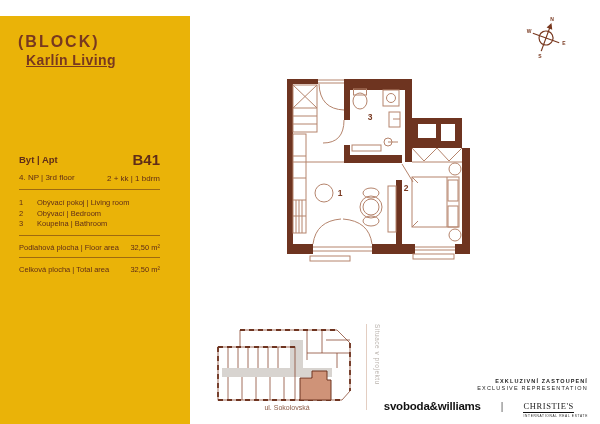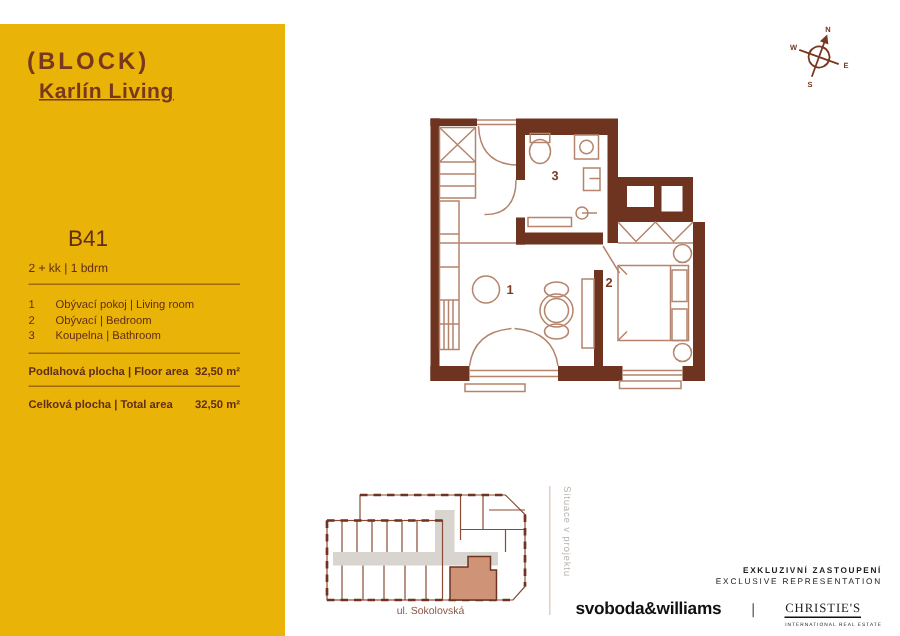--- a/index.html
+++ b/index.html
@@ -8,30 +8,30 @@
   
   .panel{position:absolute;left:0;top:16px;width:190px;height:424px;background:#eab308;}
   .logo{position:absolute;left:18px;top:17px;color:#78381f;}
   .logo-l1{font-size:16px;font-weight:bold;letter-spacing:2px;}
   .logo-l2{font-size:14px;font-weight:bold;letter-spacing:.4px;margin:1px 0 0 8px;text-decoration:underline;}
   .apt-header{position:absolute;left:19px;right:30px;top:138px;display:flex;
               justify-content:space-between;color:#5f2d18;}
   .apt-label{font-size:9.5px;font-weight:bold;}
   .apt-floor{font-size:8px;margin-top:8px;}
   .apt-col-r{text-align:right;}
-  .apt-code{font-size:15px;font-weight:normal;line-height:12px;}
+  .apt-code{font-size:15px;font-weight:bold;line-height:12px;}
   .apt-layout{font-size:8px;margin-top:8px;}
   .divider{position:absolute;left:19px;right:30px;border-top:1px solid rgba(95,45,24,.55);}
   .d1{top:173px}.d2{top:219px}.d3{top:241px}
   .rooms{position:absolute;left:19px;right:30px;top:182px;color:#5f2d18;}
   .room-row{display:flex;font-size:7.5px;line-height:10.5px;}
   .room-num{width:18px;}
   .areas-1{top:227px}.areas-2{top:249px}
   .area-row{position:absolute;left:19px;right:30px;display:flex;
-            justify-content:space-between;color:#5f2d18;font-size:7.5px;font-weight:bold;}
+            justify-content:space-between;color:#5f2d18;font-size:7.5px;font-weight:normal;}
   
   .plan{position:absolute;left:260px;top:60px;}
   .plan text{font-family:"Liberation Sans",sans-serif;font-weight:bold;font-size:8.5px;fill:#7a3a22;}
   
   .compass{position:absolute;left:526px;top:12px;}
   .compass text{font-family:"Liberation Sans",sans-serif;font-size:5px;font-weight:bold;fill:#78381f;}
   
   .siteplan{position:absolute;left:212px;top:320px;}
   .street{position:absolute;left:237px;top:404px;width:100px;text-align:center;
           font-size:7px;color:#8a5a45;}
@@ -56,20 +56,24 @@
 
 <div id="page">
 
   <div class="panel">
     <div class="logo">
       <div class="logo-l1">(BLOCK)</div>
       <div class="logo-l2">Karlín Living</div>
     </div>
 
     <div class="apt-header">
+      <div>
+        <div class="apt-label">Byt | Apt</div>
+        <div class="apt-floor">4. NP | 3rd floor</div>
+      </div>
       <div class="apt-col-r">
         <div class="apt-code">B41</div>
         <div class="apt-layout">2 + kk | 1 bdrm</div>
       </div>
     </div>
 
     <div class="divider d1"></div>
 
     <div class="rooms">
       <div class="room-row">

